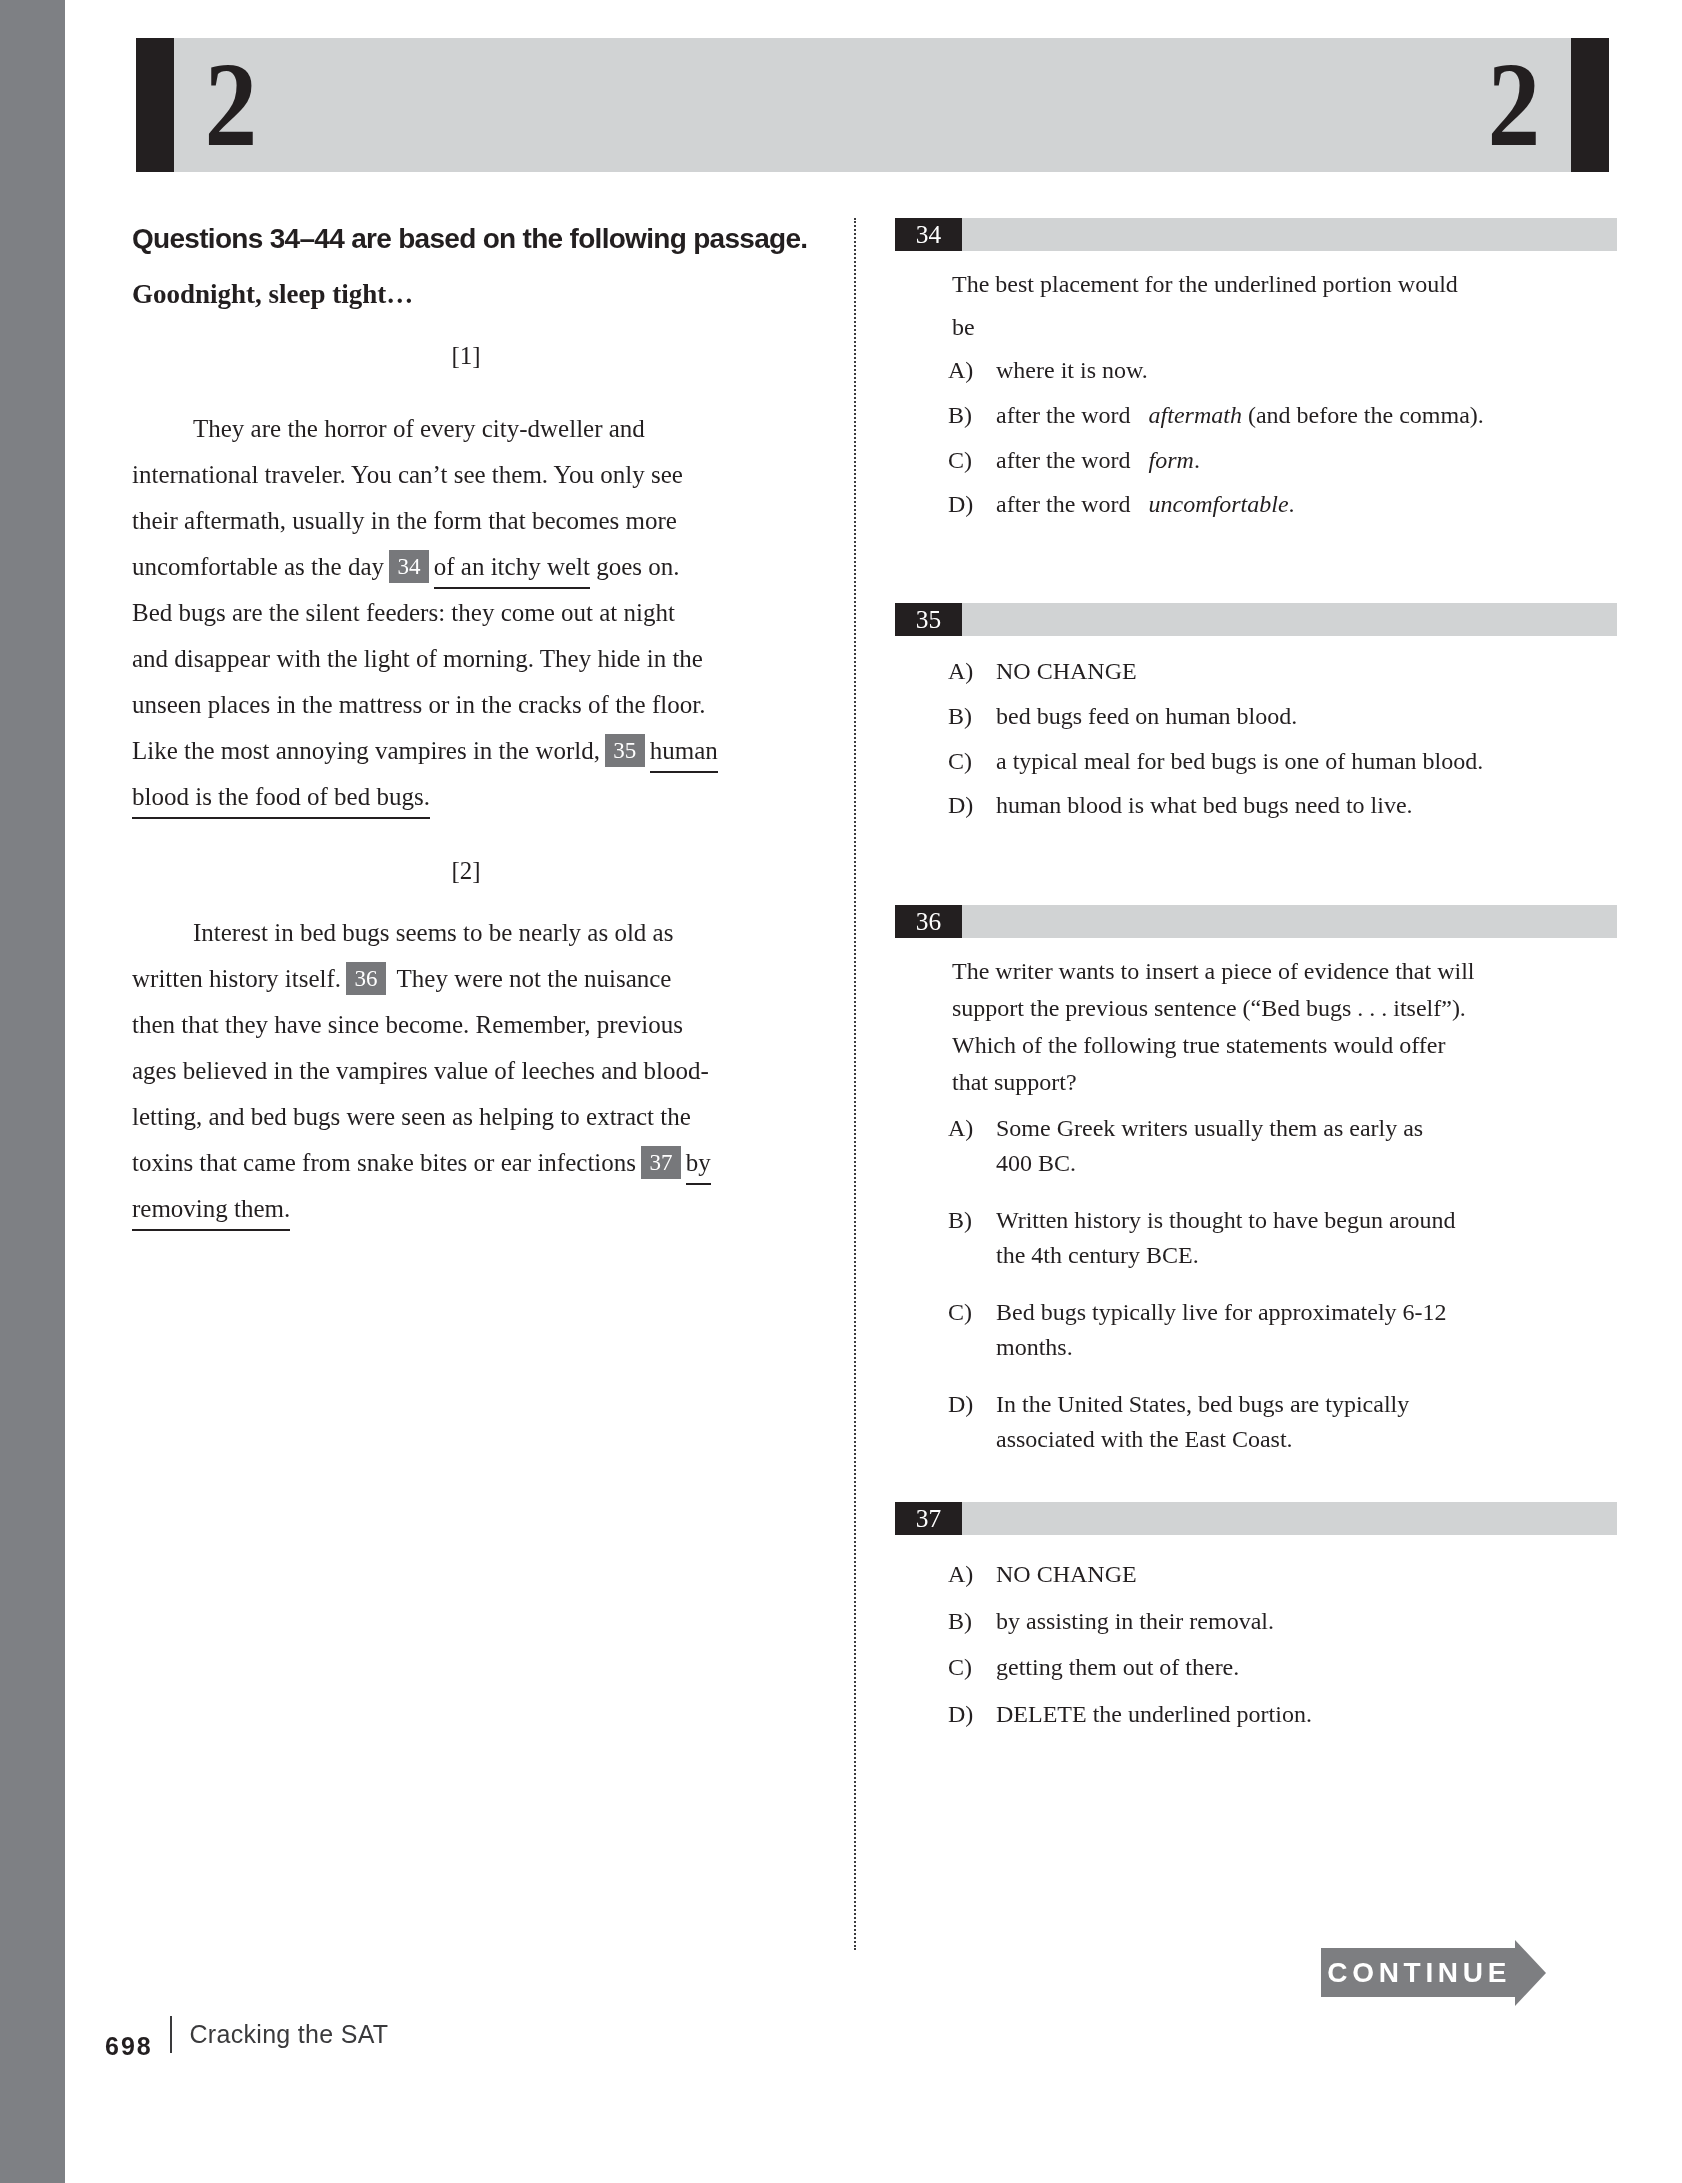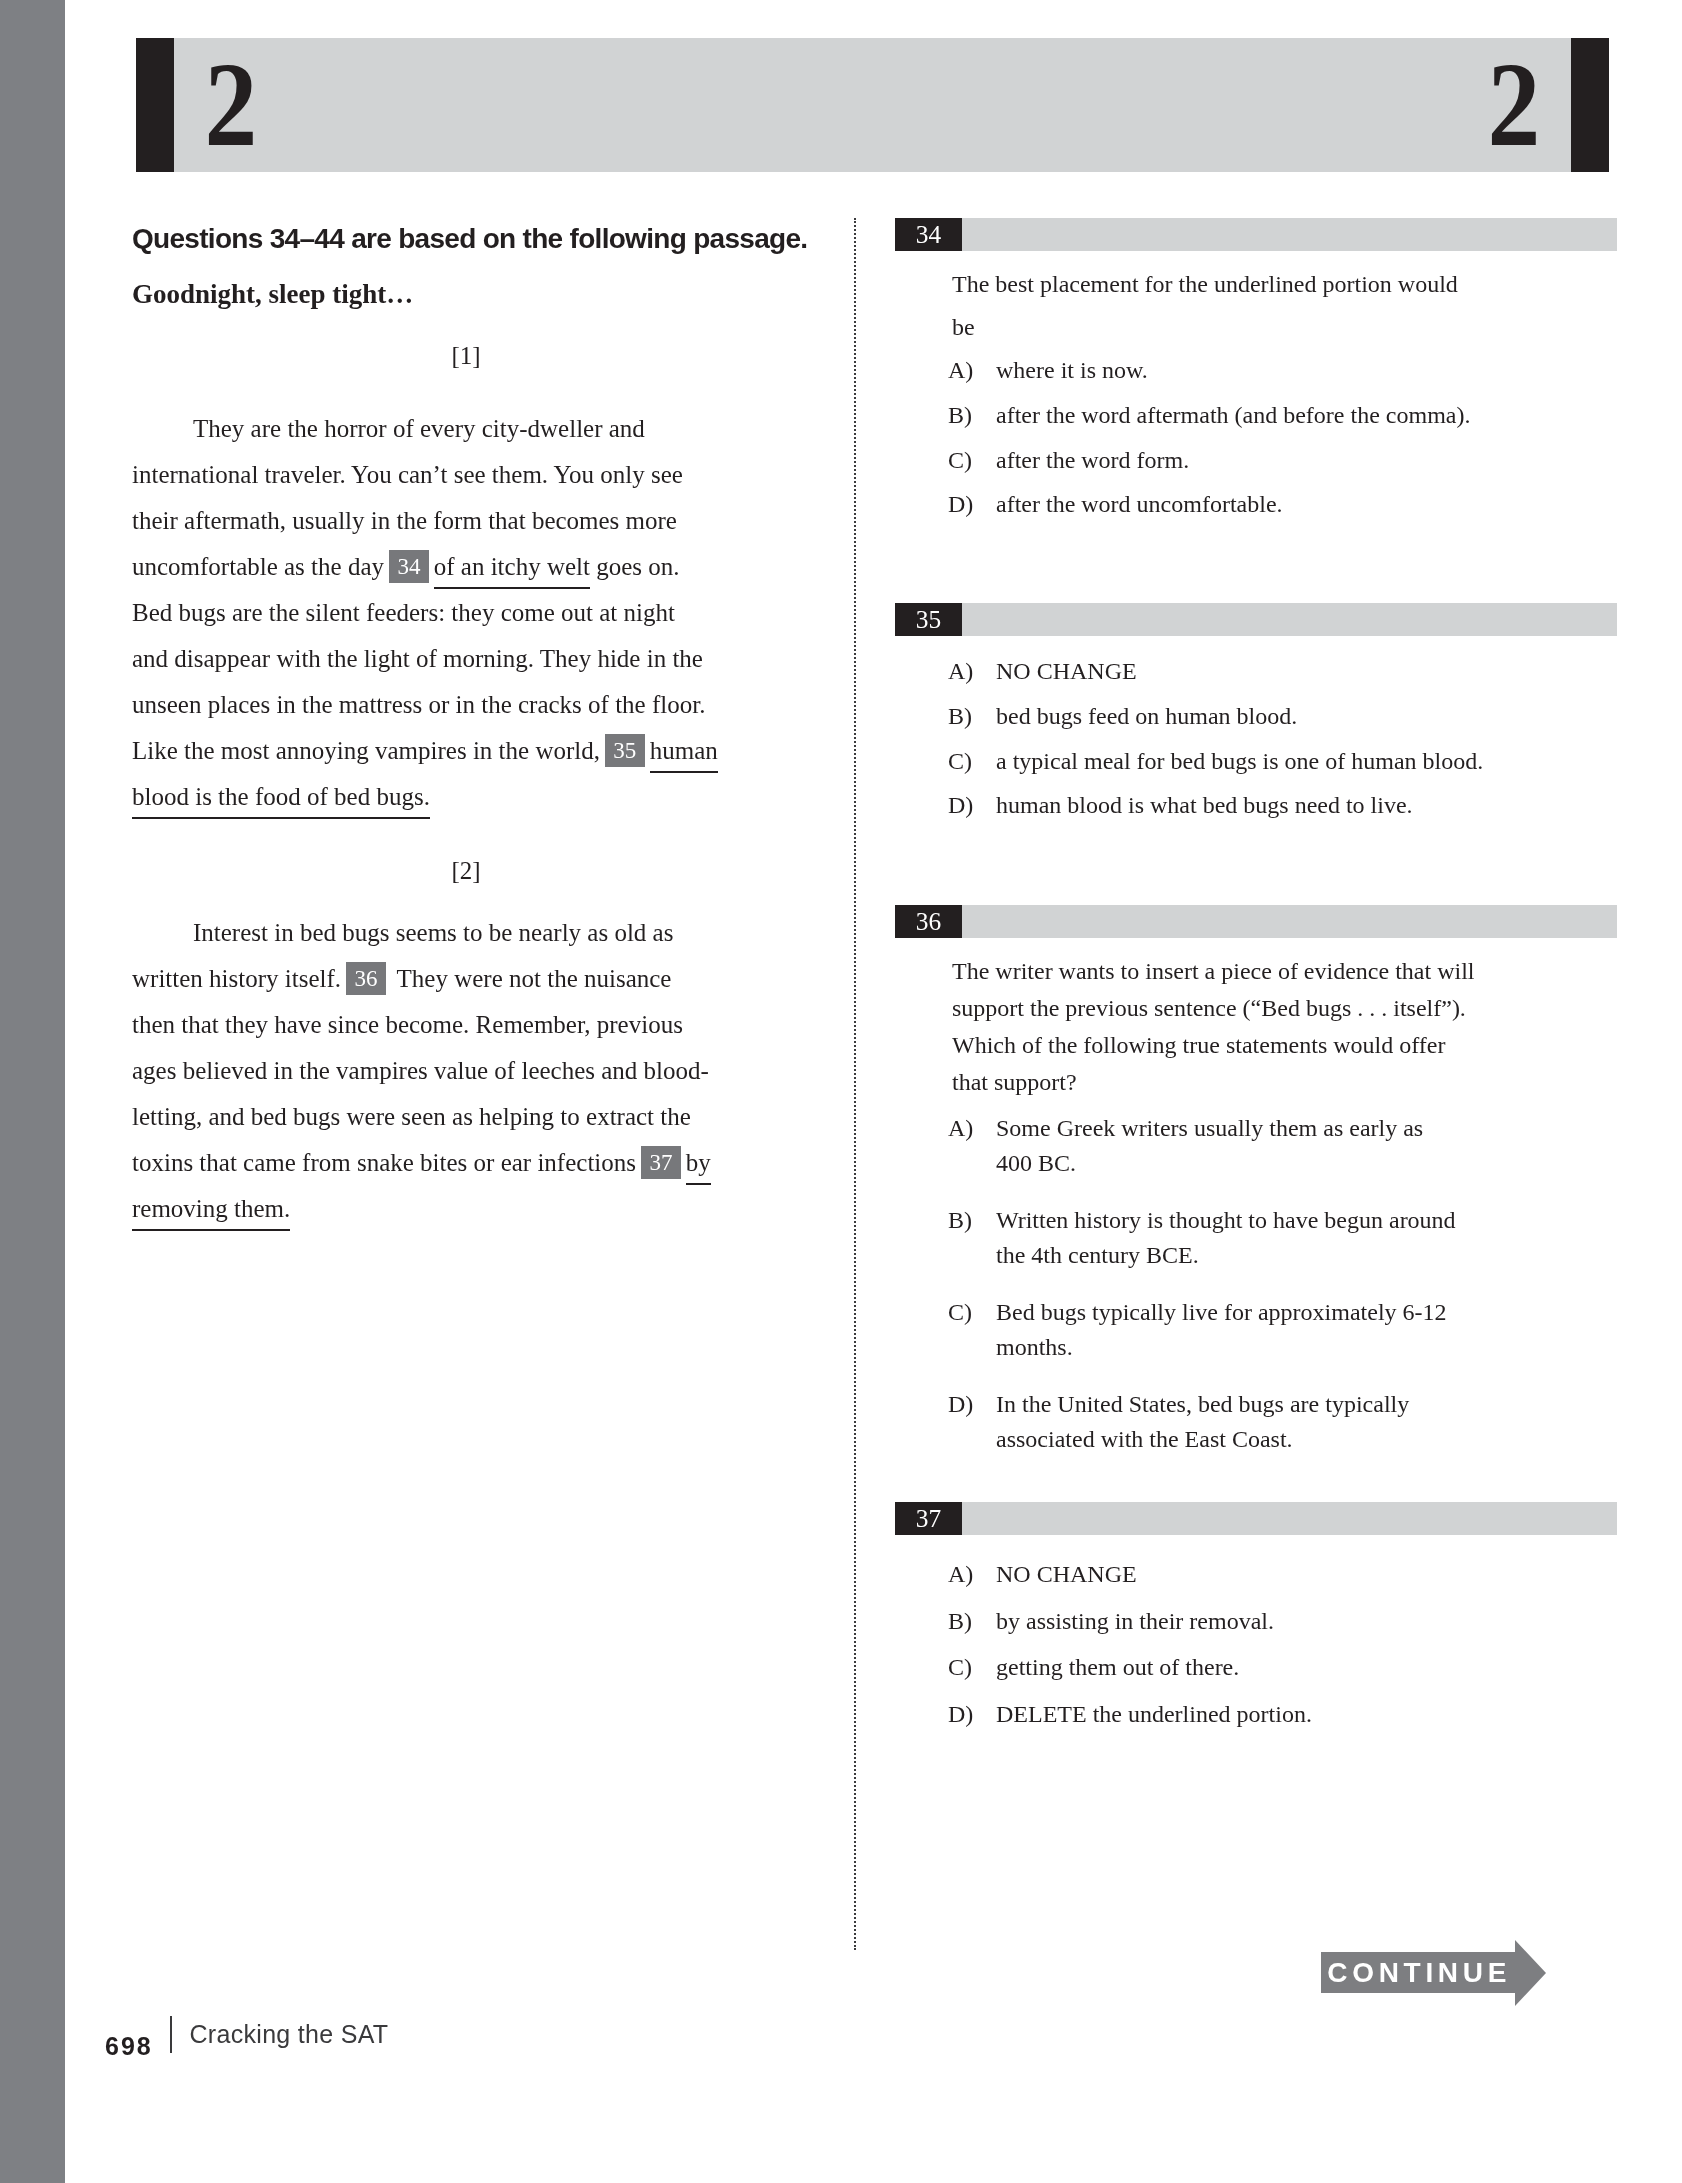--- a/index.html
+++ b/index.html
@@ -18,21 +18,21 @@
   .intro{position:absolute;left:132px;top:214px;font-family:"Liberation Sans",sans-serif;font-weight:700;font-size:28px;letter-spacing:-0.7px;white-space:nowrap;margin-top:9px;}
   .ptitle{position:absolute;left:132px;top:279px;font-weight:700;font-size:27px;white-space:nowrap;}
   .pmark{position:absolute;left:132px;width:668px;text-align:center;font-size:25px;}
   #m1{top:342px;} #m2{top:857px;}
   .para{position:absolute;left:132px;width:678px;font-size:25px;}
   #para1{top:406px;} #para2{top:910px;}
   .pline{height:46px;line-height:46px;white-space:nowrap;}
   .pline.indent{padding-left:61px;}
   .numbox{display:inline-block;background:#77787b;color:#ffffff;font-size:23px;line-height:1;padding:5.3px 8.7px 4.7px;margin:0 4.7px;vertical-align:0.7px;}
   .u{border-bottom:2.7px solid #231f20;padding-bottom:6.7px;}
-  .i{}
+  .i{font-style:italic;margin-left:12px;}
   
   .vdots{position:absolute;left:854px;top:218px;height:1732px;width:0;border-left:2.7px dotted #3a3a3c;}
   
   .q{position:absolute;left:895px;width:722px;}
   #q34{top:218px;} #q35{top:603px;} #q36{top:905px;} #q37{top:1502px;}
   .qhead{display:flex;height:33px;}
   .qnum{width:67px;background:#231f20;color:#fff;font-size:25.4px;display:flex;align-items:center;justify-content:center;}
   .qbar{flex:1;background:#d1d3d4;}
   .stem{margin:12px 0 0 57px;font-size:24px;}
   .stem:empty{display:none;margin:0;}
@@ -46,21 +46,21 @@
   #q37 .opts{margin-top:23px;}
   .opt{display:flex;font-size:24px;margin-bottom:12.7px;}
   #q36 .opt{margin-bottom:22px;}
   #q37 .opt{margin-bottom:14.7px;}
   .olet{width:48px;flex:none;line-height:32px;}
   .otext .oline{line-height:32px;white-space:nowrap;}
   #q36 .olet{line-height:35px;}
   #q36 .otext .oline{line-height:35px;}
   
   .cont{position:absolute;left:1321px;top:1939px;height:67px;display:flex;align-items:center;}
-  .cbody{width:191px;height:41px;background:#7d7e81;color:#fff;font-family:"Liberation Sans",sans-serif;
+  .cbody{width:191px;height:49px;background:#7d7e81;color:#fff;font-family:"Liberation Sans",sans-serif;
          font-weight:700;font-size:28px;letter-spacing:4.7px;display:flex;align-items:center;justify-content:center;padding-left:2.7px;}
   .carrow{width:0;height:0;border-top:33px solid transparent;border-bottom:33px solid transparent;border-left:31px solid #7d7e81;}
   
   .footer{position:absolute;left:105px;top:2008px;display:flex;align-items:center;font-family:"Liberation Sans",sans-serif;}
   .pno{font-weight:700;font-size:25px;letter-spacing:2px;margin-top:24px;}
   .fsep{width:2px;height:37px;background:#3a3a3c;margin:0 17.4px;}
   .ftitle{font-size:25px;color:#3a3a3c;letter-spacing:0.3px;}
 </style>
 </head>
 <body>

